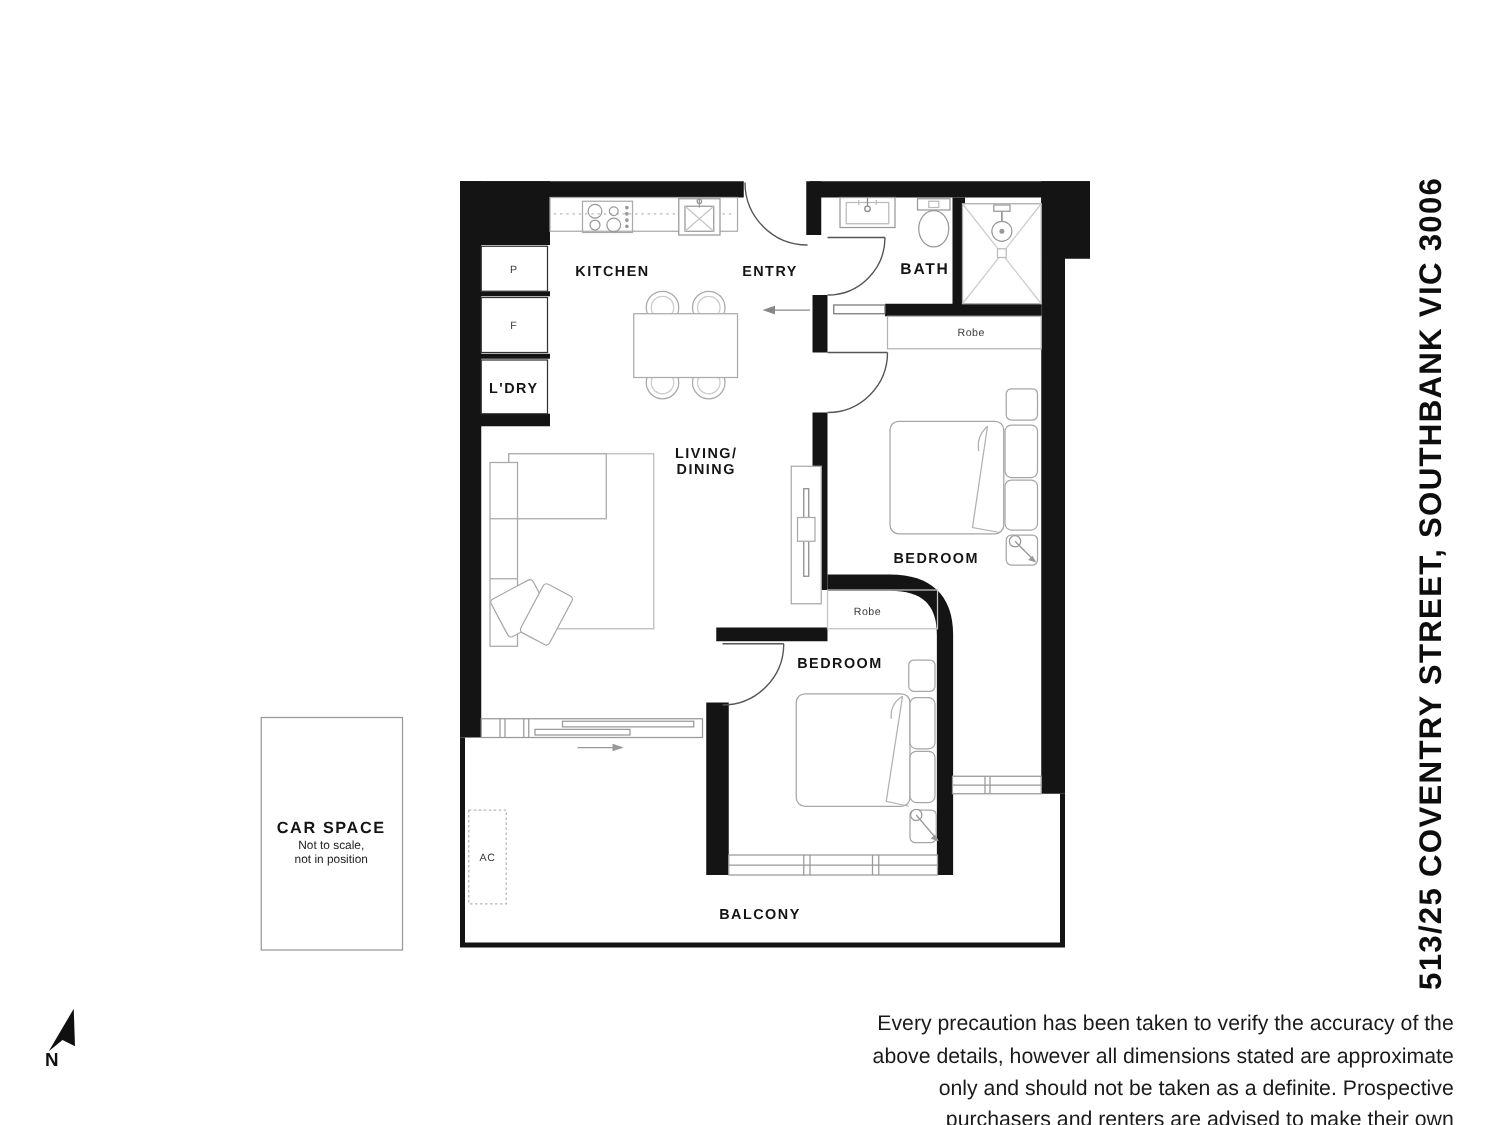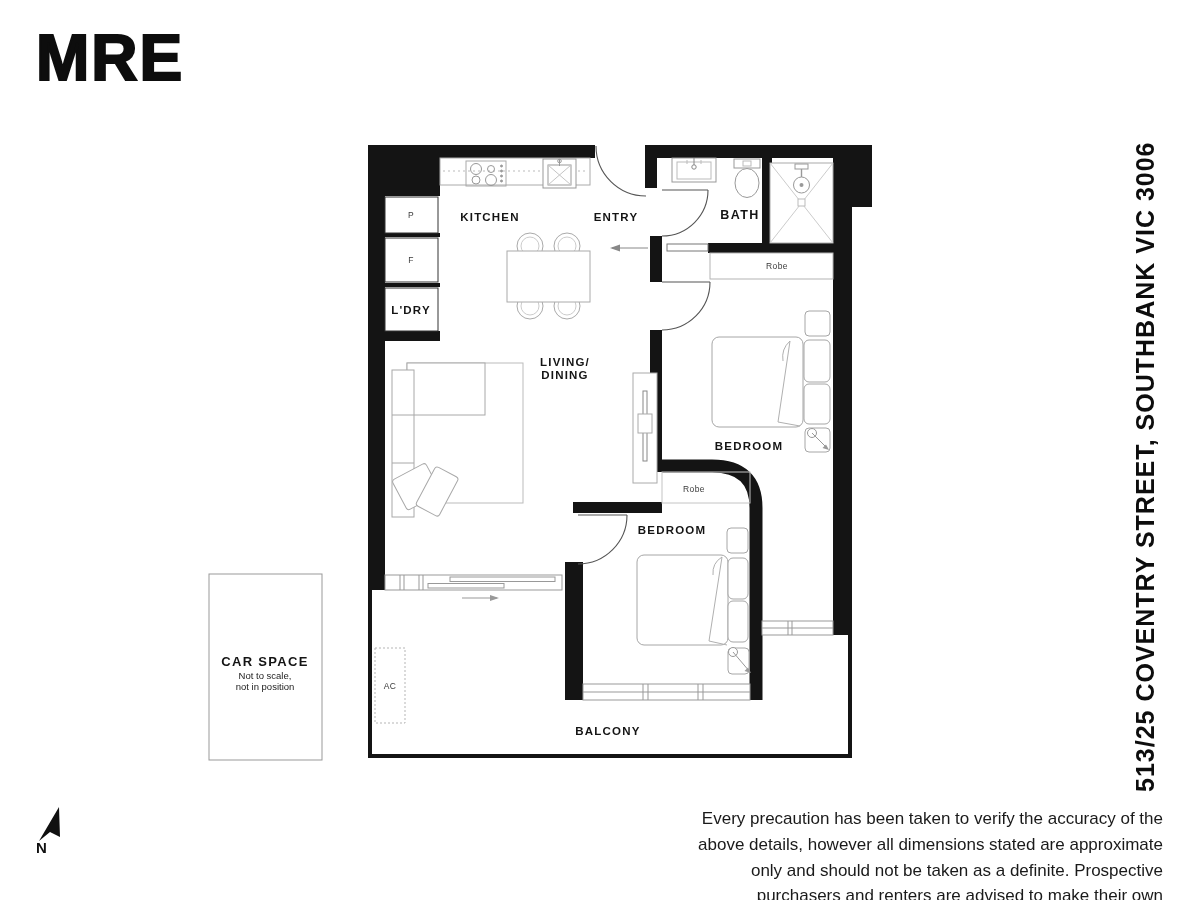--- a/index.html
+++ b/index.html
@@ -32,21 +32,20 @@
 
   .address{position:absolute;left:841px;top:472px;width:610px;height:30px;
            transform:rotate(-90deg);font-size:25px;font-weight:700;letter-spacing:1px;
            color:#0d0d0d;text-align:center;white-space:nowrap;}
 </style>
 </head>
 <body>
 
 <div class="page">
 
-  <div class="logo">MRE</div>
 
   <svg class="plan-svg" width="680" height="645" viewBox="200 135 680 645">
 
     <g fill="#141414">
       <rect x="368" y="145" width="227" height="13"></rect>
       <rect x="368" y="145" width="72" height="51"></rect>
       <rect x="368" y="145" width="17" height="445"></rect>
       <rect x="368" y="233" width="72" height="4"></rect>
       <rect x="368" y="283" width="72" height="4"></rect>
       <rect x="368" y="331" width="72" height="10"></rect>

